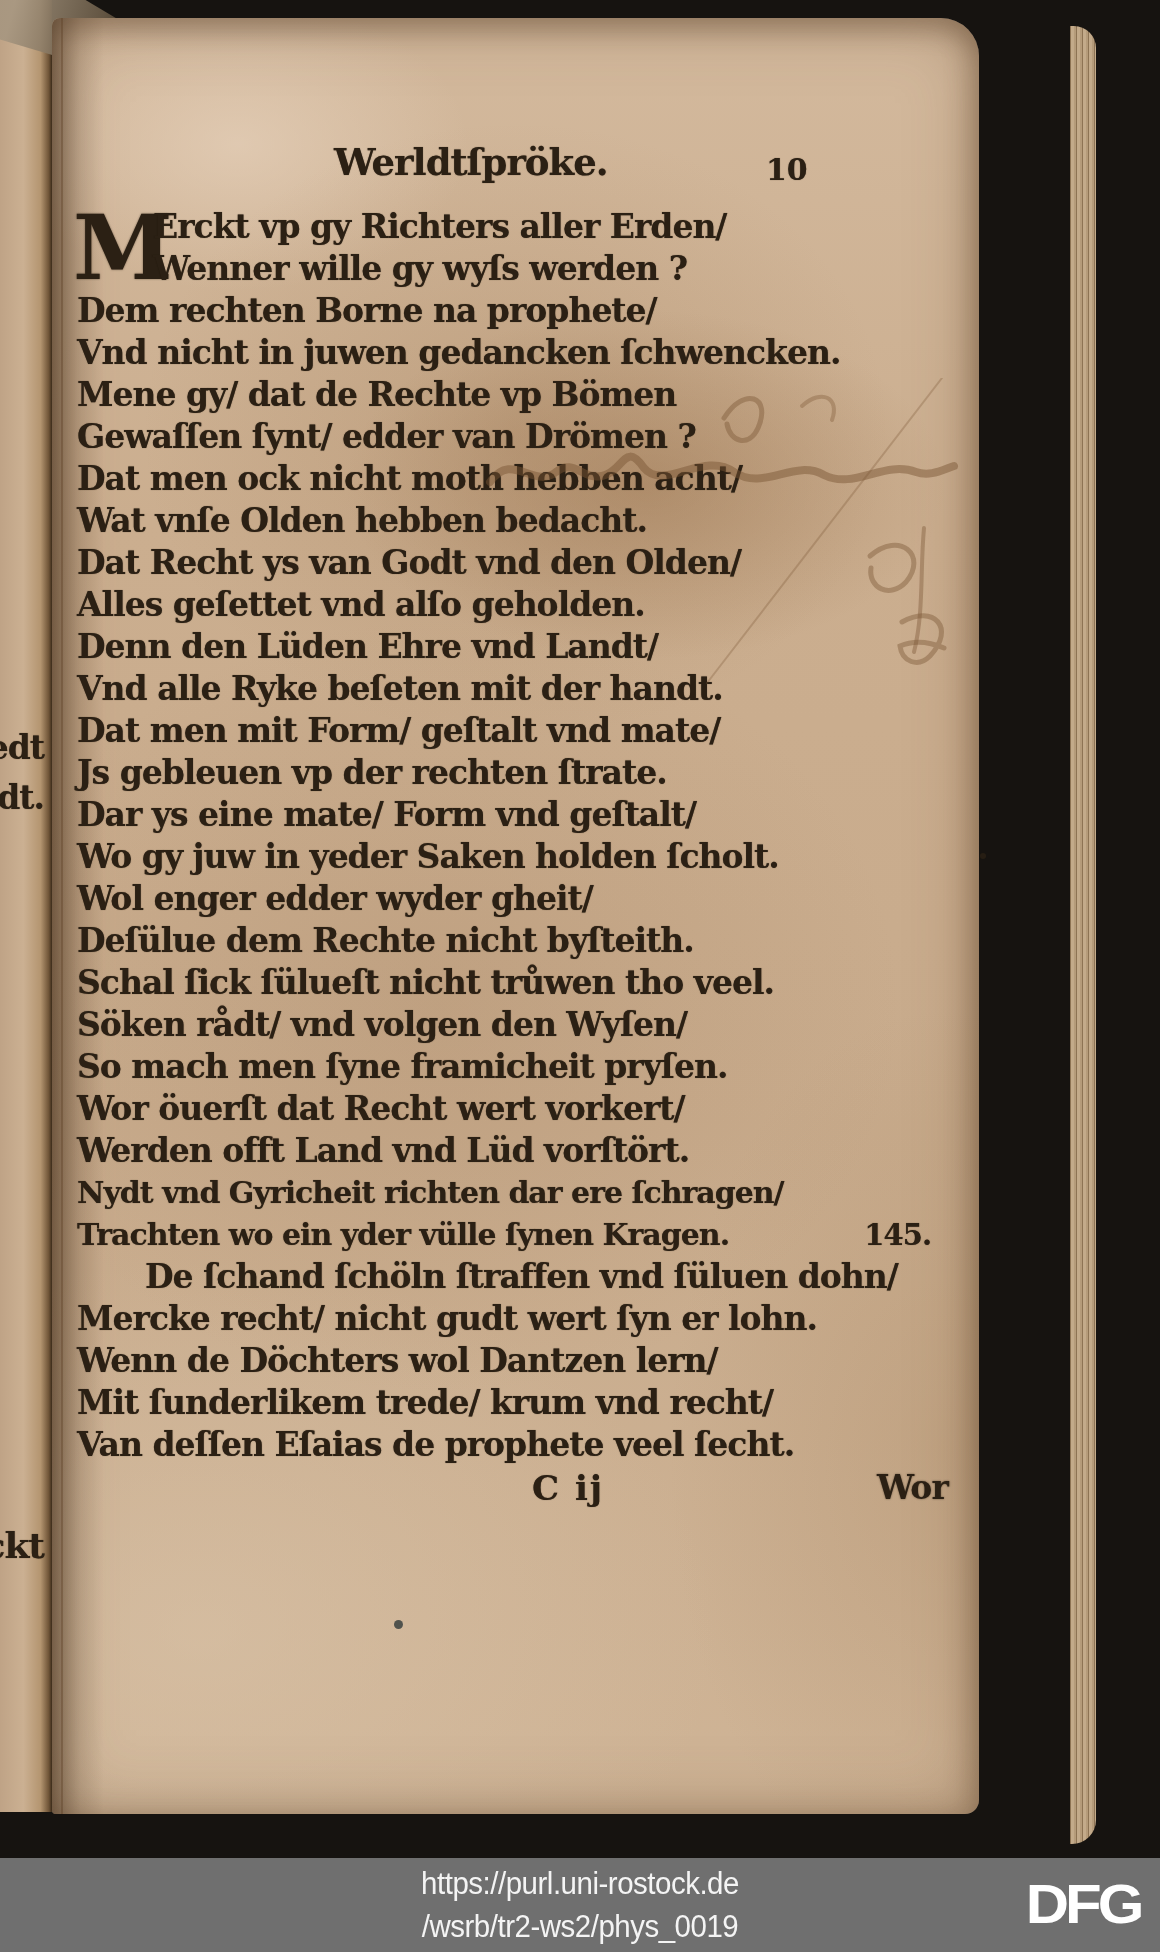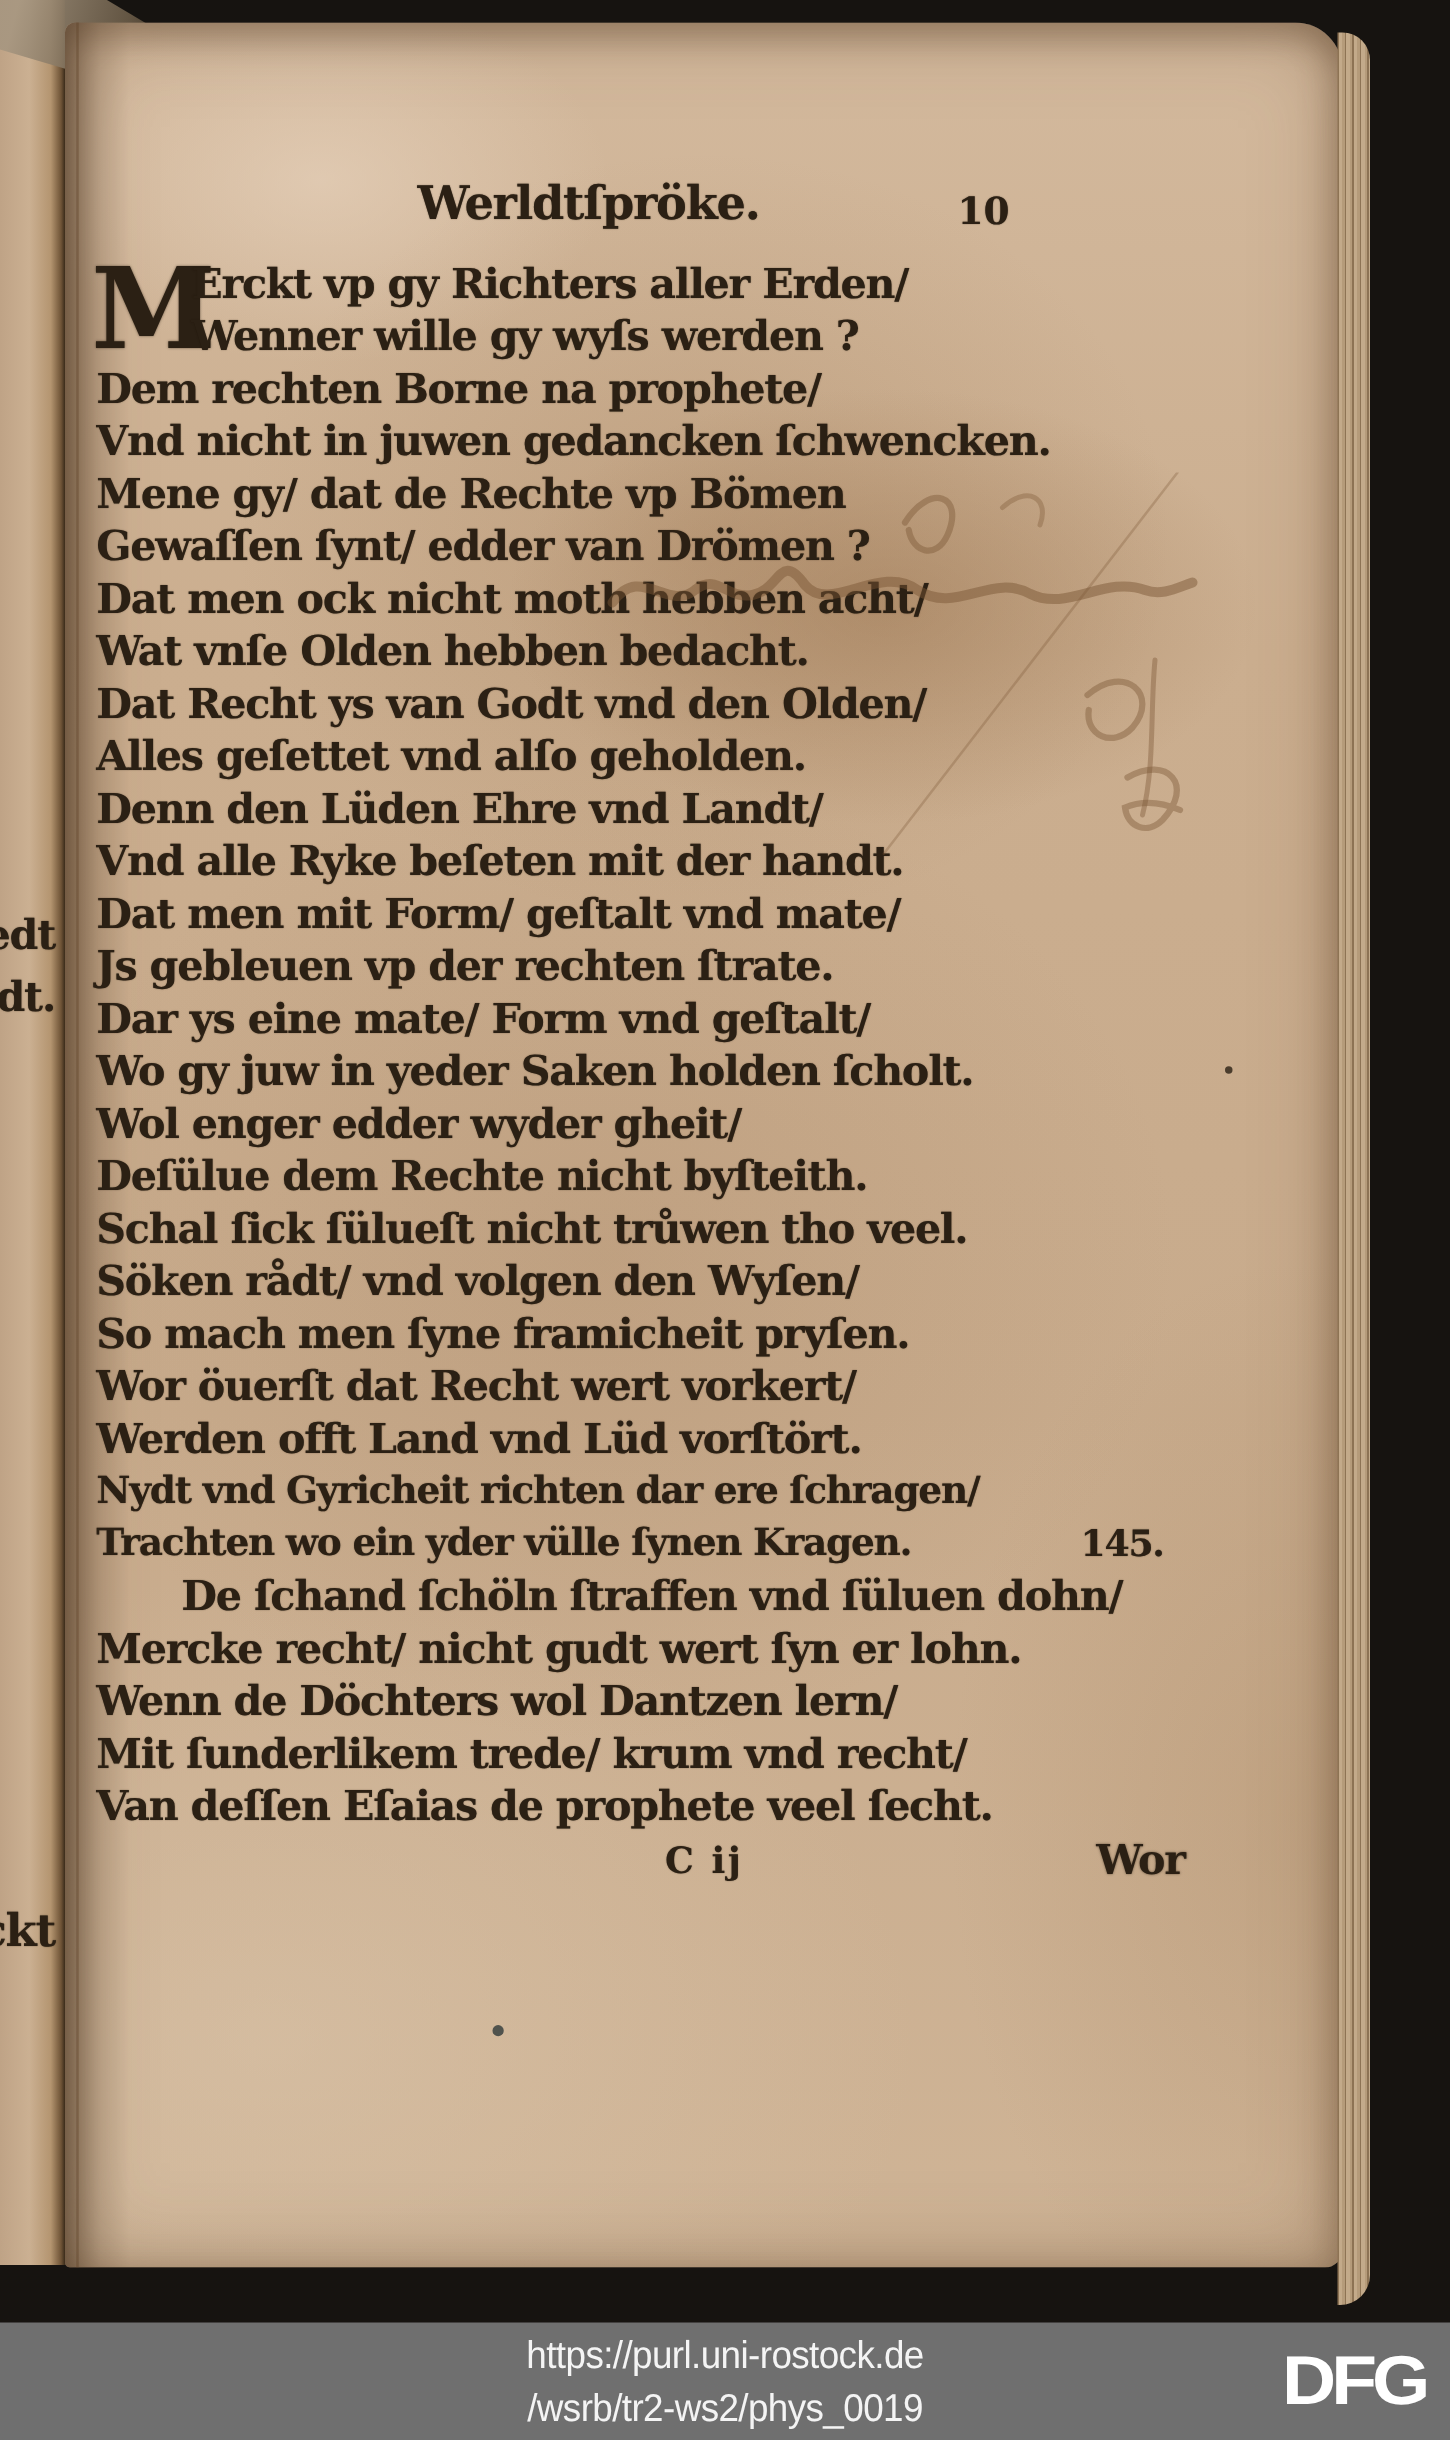--- a/index.html
+++ b/index.html
@@ -22,21 +22,21 @@
   .edge-frag.f2{top:1524px;font-size:36px;}
   
   .corner-curl{
     position:absolute;left:0;top:0;width:138px;height:60px;
     background:linear-gradient(105deg,#a69680 10%,#6b5c48 70%,#3a2f22 100%);
     clip-path:polygon(0 0,62% 0,100% 52%,50% 100%,0 66%);
     opacity:.9;
   }
   
   .page{
-    position:absolute;left:52px;top:18px;width:1022px;height:1796px;
+    position:absolute;left:52px;top:18px;width:927px;height:1796px;
     border-radius:8px 38px 14px 4px;
     background:
       radial-gradient(430px 250px at 64% 26%, rgba(140,100,62,.38), transparent 70%),
       radial-gradient(520px 430px at 50% 23%, rgba(152,114,76,.26), transparent 72%),
       radial-gradient(640px 540px at 42% 55%, rgba(160,124,90,.24), transparent 72%),
       radial-gradient(330px 210px at 20% 7%,  rgba(233,213,192,.6), transparent 70%),
       radial-gradient(720px 520px at 16% 90%, rgba(219,198,172,.5), transparent 72%),
       radial-gradient(380px 620px at 96% 80%, rgba(168,134,98,.30), transparent 72%),
       linear-gradient(180deg,#d3b99d 0%,#cbae8f 28%,#c8ab8c 62%,#cfb496 100%);
     box-shadow:inset 0 0 70px rgba(92,64,38,.35), inset -10px 0 26px rgba(92,64,38,.22), inset 0 14px 22px rgba(70,48,26,.25);
@@ -77,21 +77,21 @@
   }
   .pline.dc{padding-left:76px;}
   .pline.ind{padding-left:68px;}
   .pline.sm{font-size:30px;}
   .mnum{position:absolute;right:66px;font-size:29px;margin-left:12px;}
   .dropcap{
     position:absolute;left:-4px;top:2px;font-size:90px;line-height:78px;
     font-weight:bold;color:#2b2014;text-shadow:0 0 2px rgba(30,20,8,.6);
   }
   .sigrow{position:relative;height:44px;line-height:44px;}
-  .sig{position:absolute;left:455px;font-size:29px;font-weight:bold;color:#2b2014;letter-spacing:2px;text-shadow:0 0 1px rgba(30,20,8,.6);}
+  .sig{position:absolute;left:455px;font-size:34px;font-weight:bold;color:#2b2014;letter-spacing:2px;text-shadow:0 0 1px rgba(30,20,8,.6);}
   .catch{position:absolute;left:800px;font-size:33px;font-weight:bold;color:#2b2014;letter-spacing:-1px;text-shadow:0 0 2px rgba(30,20,8,.6);text-align:right;}
   
   .marginalia{position:absolute;left:420px;top:360px;width:600px;height:340px;}
   .speck1{position:absolute;left:394px;top:1620px;width:9px;height:9px;border-radius:50%;background:#39413f;opacity:.85;}
   .speck2{position:absolute;left:928px;top:835px;width:6px;height:6px;border-radius:50%;background:#2b2014;opacity:.8;}
   
   .footer{
     position:absolute;left:0;bottom:0;width:1160px;height:94px;background:#6f6f6f;
     font-family:"Liberation Sans", sans-serif;color:#f4f4f4;
   }

